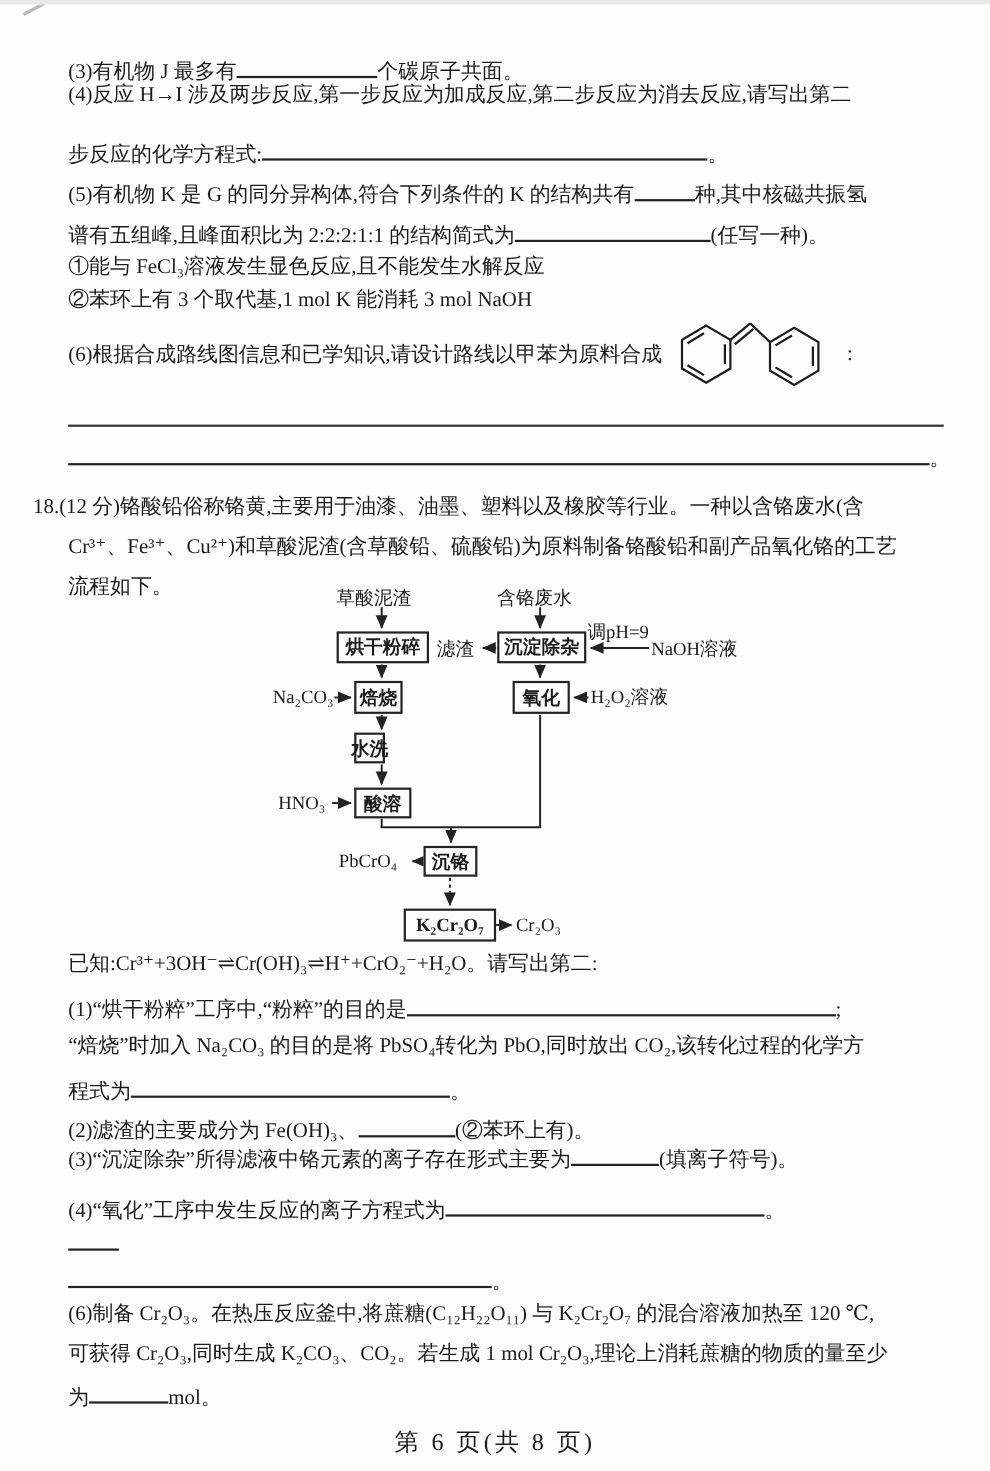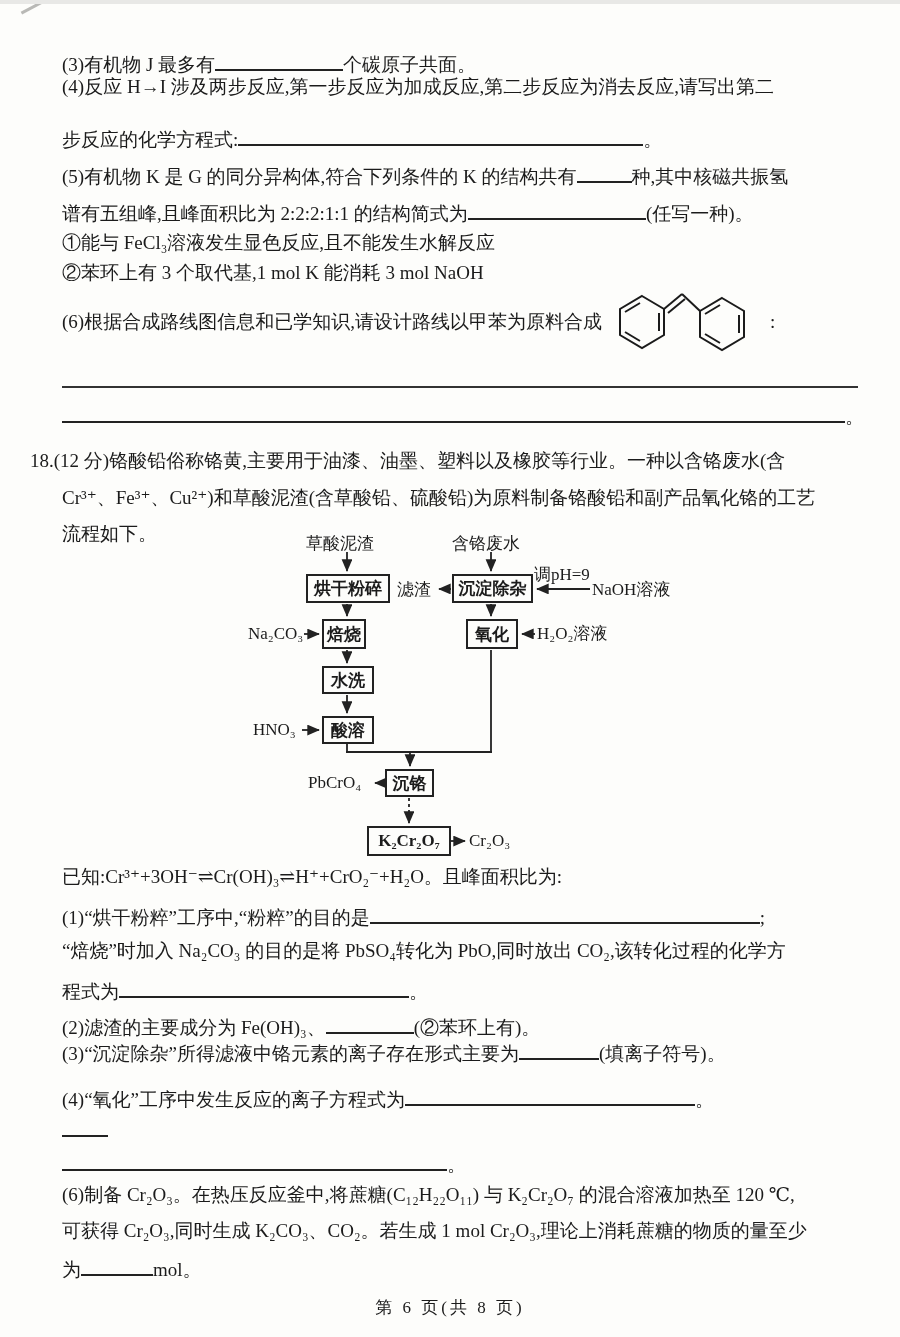--- a/index.html
+++ b/index.html
@@ -22,21 +22,21 @@
   
   #flow{position:absolute;left:240px;top:528px;width:460px;height:335px;font-size:17px;}
   #flow .box{
     position:absolute;border:2px solid #222;background:#fdfdfb;
     display:flex;align-items:center;justify-content:center;
     font-weight:bold;box-sizing:border-box;white-space:nowrap;
   }
   #flow .lbl{position:absolute;white-space:nowrap;line-height:20px;}
   #flow svg{position:absolute;left:0;top:0;}
   .scanmark{position:absolute;left:20px;top:2px;width:24px;height:3px;background:#b9b9b6;transform:rotate(-28deg);}
-  .footer{position:absolute;left:0;top:1292px;width:100%;text-align:center;letter-spacing:3px;font-size:17px;}
+  .footer{position:absolute;left:0;top:1292px;width:100%;text-align:center;letter-spacing:3px;font-size:22px;}
 </style>
 </head>
 <body>
 
 <div id="page">
   <div class="scanmark"></div>
 
   <div class="ln" style="top:46px">
     <span>(3)有机物 J 最多有</span><span class="u" style="width:128px"></span><span>个碳原子共面。</span>
   </div>
@@ -136,34 +136,34 @@
     <div class="lbl" style="left:157px;top:48px">滤渣</div>
     <div class="box" style="left:212px;top:42px;width:81px;height:29px">沉淀除杂</div>
     <div class="lbl" style="left:294px;top:33px">调pH=9</div>
     <div class="lbl" style="left:352px;top:48px">NaOH溶液</div>
 
     <div class="lbl" style="left:8px;top:92px">Na₂CO₃</div>
     <div class="box" style="left:82px;top:87px;width:44px;height:30px">焙烧</div>
     <div class="box" style="left:226px;top:87px;width:52px;height:30px">氧化</div>
     <div class="lbl" style="left:297px;top:92px">H₂O₂溶液</div>
 
-    <div class="box" style="left:82px;top:134px;width:52px;height:28px">水洗</div>
+    <div class="box" style="left:82px;top:134px;width:28px;height:28px">水洗</div>
 
     <div class="lbl" style="left:13px;top:188px">HNO₃</div>
     <div class="box" style="left:82px;top:184px;width:52px;height:28px">酸溶</div>
 
     <div class="lbl" style="left:68px;top:241px">PbCrO₄</div>
     <div class="box" style="left:145px;top:237px;width:49px;height:28px">沉铬</div>
 
     <div class="box" style="left:127px;top:294px;width:84px;height:30px">K₂Cr₂O₇</div>
     <div class="lbl" style="left:229px;top:299px">Cr₂O₃</div>
   </div>
 
   <div class="ln" style="top:862px">
-    <span>已知:Cr³⁺+3OH⁻⇌Cr(OH)₃⇌H⁺+CrO₂⁻+H₂O。且峰面积比为:</span>
+    <span>已知:Cr³⁺+3OH⁻⇌Cr(OH)₃⇌H⁺+CrO₂⁻+H₂O。请写出第二:</span>
   </div>
 
   <div class="ln" style="top:899px">
     <span>(1)“烘干粉粹”工序中,“粉粹”的目的是</span><span class="u" style="width:390px"></span><span>;</span>
   </div>
   <div class="ln" style="top:936px">
     <span>“焙烧”时加入 Na₂CO₃ 的目的是将 PbSO₄转化为 PbO,同时放出 CO₂,该转化过程的化学方</span>
   </div>
   <div class="ln" style="top:973px">
     <span>程式为</span><span class="u" style="width:290px"></span><span>。</span>

